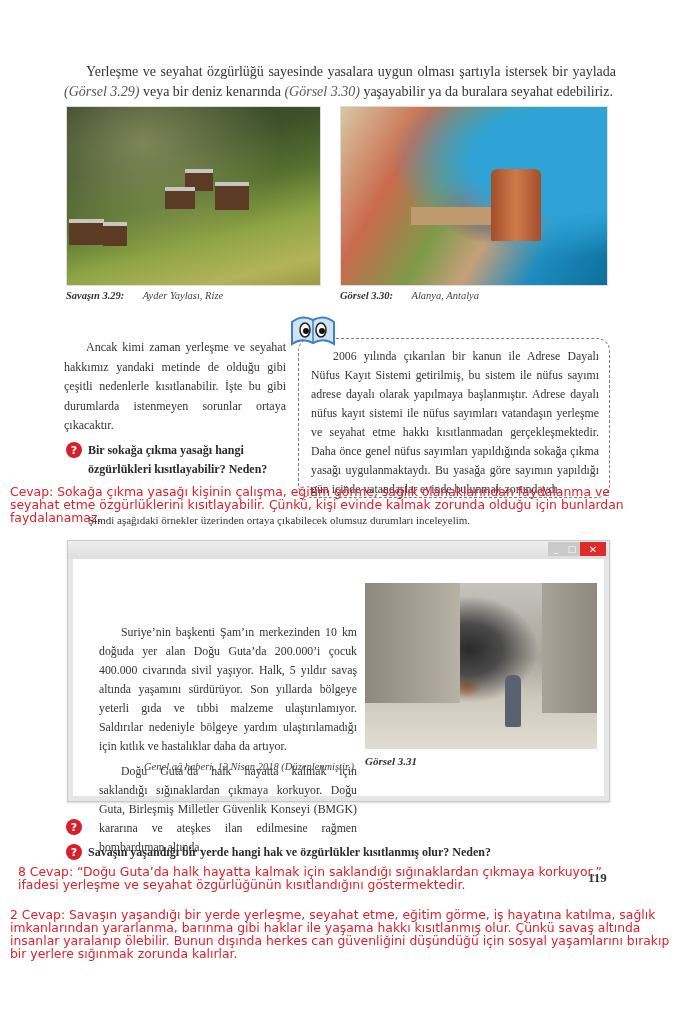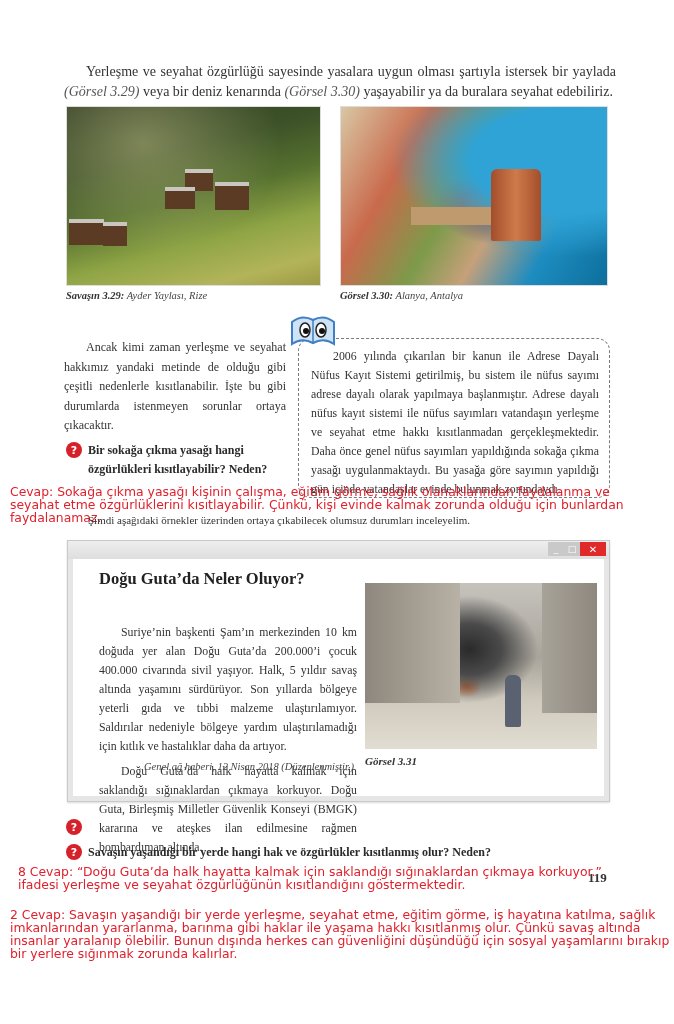--- a/index.html
+++ b/index.html
@@ -19,21 +19,21 @@
     background:
       radial-gradient(ellipse at 85% 30%, #2fa3d6 0%, #2fa3d6 30%, rgba(0,0,0,0) 55%),
       radial-gradient(ellipse at 58% 55%, #c8784a 0%, #b8623c 15%, rgba(0,0,0,0) 28%),
       linear-gradient(120deg, #d9c7a4 0%, #c96a4c 25%, #7d9a4a 45%, #c6a07a 60%, #1d8cc0 78%, #0d6f9c 100%); }
   .house { position: absolute; background: #5b3b24; border-top: 4px solid #c9c6bf; }
   .tower { position: absolute; left: 150px; top: 62px; width: 50px; height: 72px; background: linear-gradient(90deg,#a34e2b,#cf7a4b,#a34e2b); border-radius: 6px 6px 2px 2px; }
   .wall { position: absolute; left: 70px; top: 100px; width: 85px; height: 18px; background: #bf9a6e; }
 
   .caption { font-size: 10.5px; font-family: "Liberation Serif", serif; color: #333; }
   .caption b { font-style: italic; }
-  .caption i { color: #444; }
+  .caption i { color: #444; margin-left: 16px; }
 
   .para-left { left: 64px; top: 338px; width: 222px; font-size: 12px; line-height: 19.5px; font-family: "Liberation Serif", serif; color: #333; text-indent: 22px; text-align: justify; }
 
   .q-row { display: flex; align-items: flex-start; gap: 6px; font-family: "Liberation Serif", serif; font-weight: bold; font-size: 12px; line-height: 19px; color: #2a2a2a; }
   .q-icon { width: 16px; height: 16px; border-radius: 50%; background: #d6202a; color: #fff; font-family: "DejaVu Sans", sans-serif; font-size: 11px; font-weight: bold; display: flex; align-items: center; justify-content: center; flex: none; margin-top: 1px; }
 
   .info-box { left: 298px; top: 338px; width: 312px; height: 160px;
     border: 1px dashed #7a7a7a; border-radius: 13px; padding: 8px 10px 4px 12px; }
   .info-box p { font-family: "Liberation Serif", serif; font-size: 11.8px; line-height: 19px; color: #333; text-indent: 22px; text-align: justify; }
   .book-icon { left: 288px; top: 312px; width: 50px; height: 36px; }
@@ -115,21 +115,20 @@
 
 <div class="abs win">
   <div class="win-bar">
     <div class="win-btns">
       <span class="wbtn">_</span>
       <span class="wbtn">□</span>
       <span class="wbtn close">✕</span>
     </div>
   </div>
   <div class="win-body">
-    <div class="news-title">Doğu Guta’da Neler Oluyor?</div>
     <div class="news-text">
       <p>Suriye’nin başkenti Şam’ın merkezinden 10 km doğuda yer alan Doğu Guta’da 200.000’i çocuk 400.000 civarında sivil yaşıyor. Halk, 5 yıldır savaş altında yaşamını sürdürüyor. Son yıllarda bölgeye yeterli gıda ve tıbbi malzeme ulaştırılamıyor. Saldırılar nedeniyle bölgeye yardım ulaştırılamadığı için kıtlık ve hastalıklar daha da artıyor.</p>
       <p>Doğu Guta’da halk hayatta kalmak için saklandığı sığınaklardan çıkmaya korkuyor. Doğu Guta, Birleşmiş Milletler Güvenlik Konseyi (BMGK) kararına ve ateşkes ilan edilmesine rağmen bombardıman altında.</p>
     </div>
     <div class="news-source">Genel ağ haberi, 12 Nisan 2018 (Düzenlenmiştir.)</div>
     <div class="war-photo">
       <div class="bld-l"></div>
       <div class="bld-r"></div>
       <div class="person"></div>
     </div>

